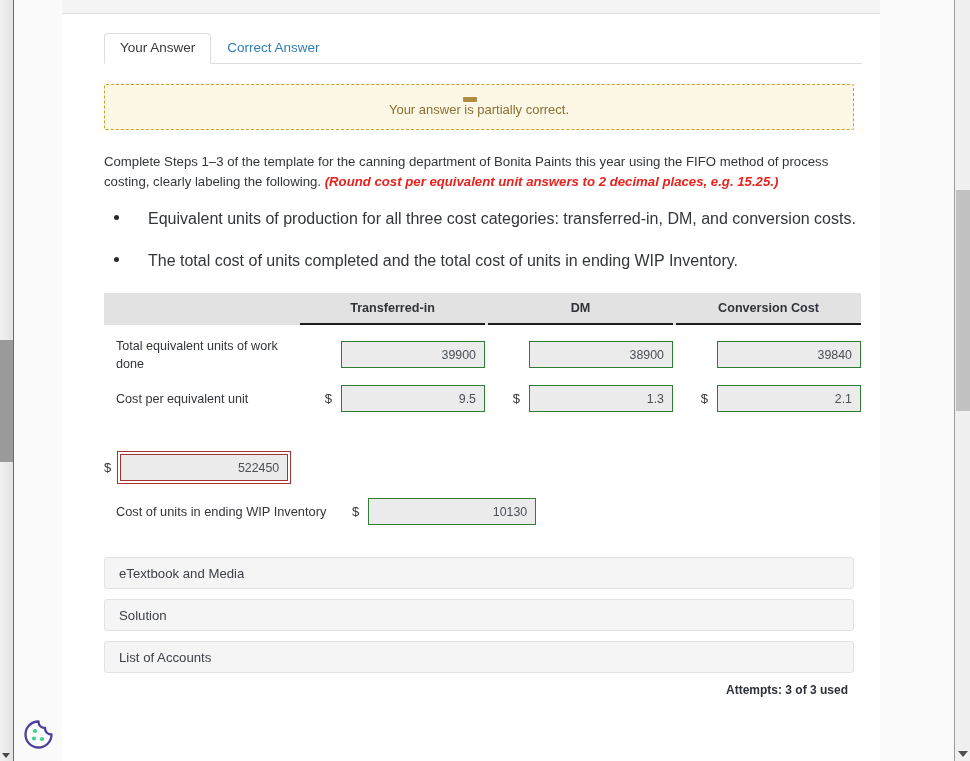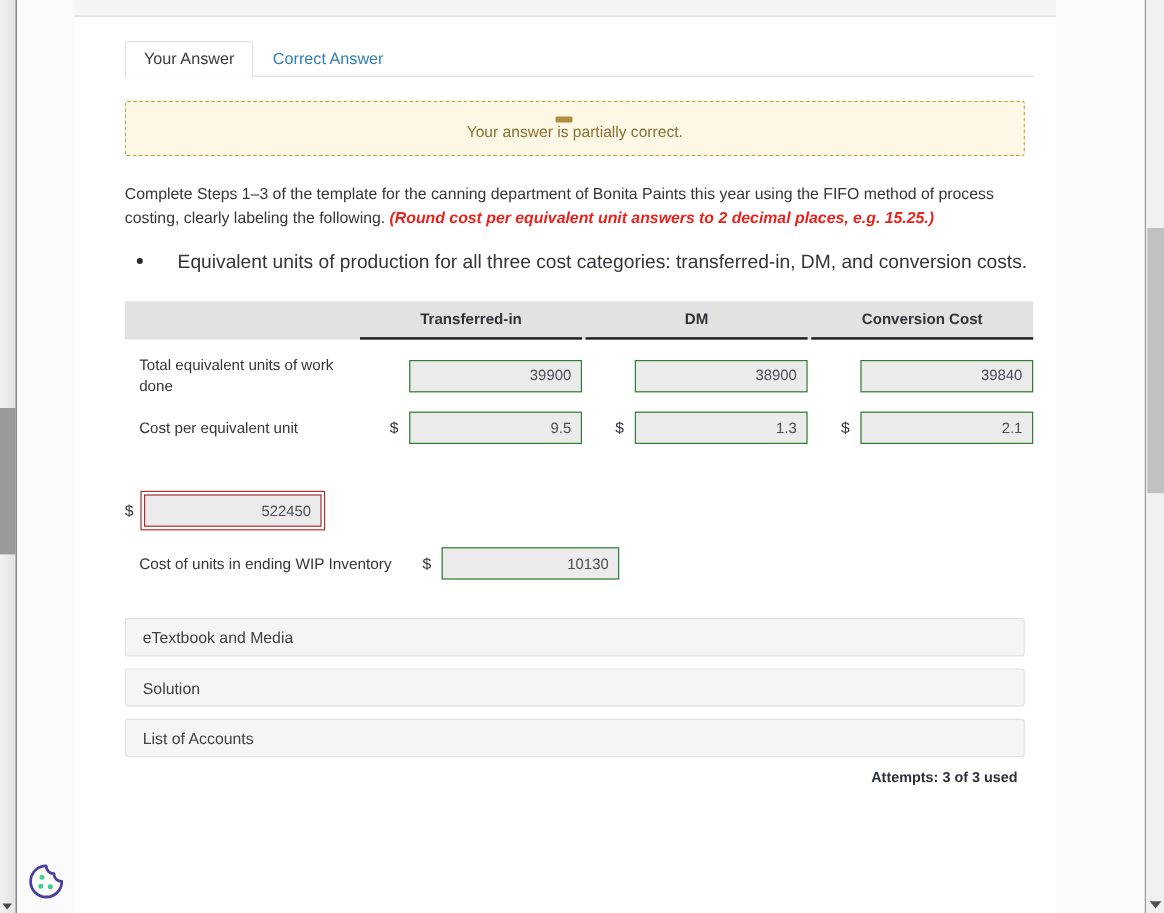--- a/index.html
+++ b/index.html
@@ -83,21 +83,21 @@
     padding: 0 18px 0 42px;
   }
 
   
   .tabstrip {
     position: relative;
     margin-top: 18px;
     height: 32px;
     border-bottom: 1px solid #dddddd;
     display: flex;
-    align-items: flex-end;
+    align-items: center;
   }
   .tab {
     font-size: 13.5px;
     padding: 7px 15px 8px 15px;
     line-height: 1;
     color: #2f7fb5;
     cursor: pointer;
     border: 1px solid transparent;
     position: relative;
     top: 1px;
@@ -252,21 +252,21 @@
     align-items: center;
     margin-bottom: 17px;
   }
   .total-label {
     width: 248px;
     flex: 0 0 248px;
     font-size: 12.8px;
     color: #32353a;
     padding-left: 12px;
   }
-  .total-row .ansbox { width: 148px; }
+  .total-row .ansbox { width: 168px; }
 
   
   .accordions { margin-top: 32px; margin-right: 8px; }
   .accordion {
     background: #f5f5f5;
     border: 1px solid #e2e2e2;
     border-radius: 3px;
     height: 32px;
     display: flex;
     align-items: center;
@@ -329,20 +329,23 @@
       </div>
 
       <div class="intro">
         <span>Complete Steps 1–3 of the template for the canning department of Bonita Paints this year using the FIFO method of process costing, clearly labeling the following.</span>
         <span class="hint">(Round cost per equivalent unit answers to 2 decimal places, e.g. 15.25.)</span>
       </div>
 
       <ul class="bullets">
         <li>
           <span>Equivalent units of production for all three cost categories: transferred-in, DM, and conversion costs.</span>
+        </li>
+        <li>
+          <span>The total cost of units completed and the total cost of units in ending WIP Inventory.</span>
         </li>
       </ul>
 
       <div class="table">
 
         <div class="thead">
           <div class="th-blank"></div>
           <div class="th">Transferred-in</div>
           <div class="th">DM</div>
           <div class="th">Conversion Cost</div>

